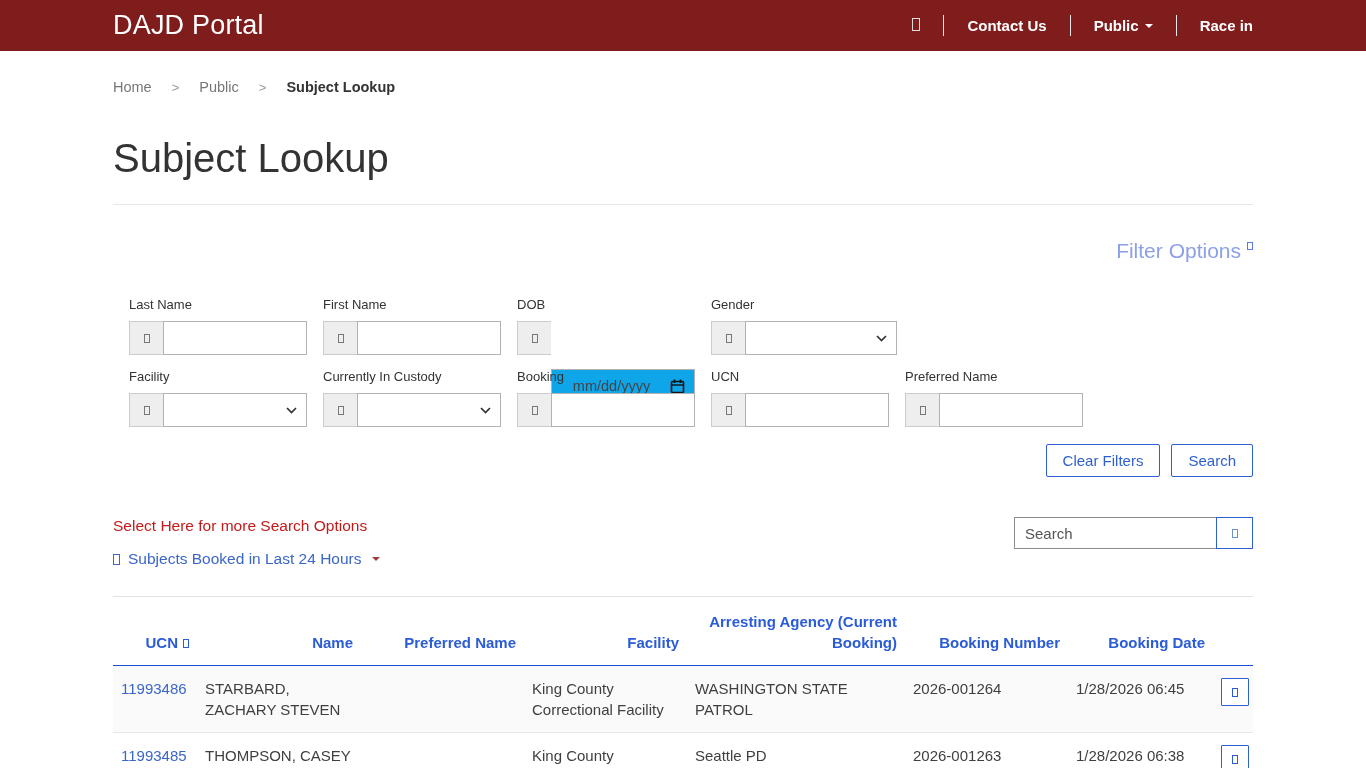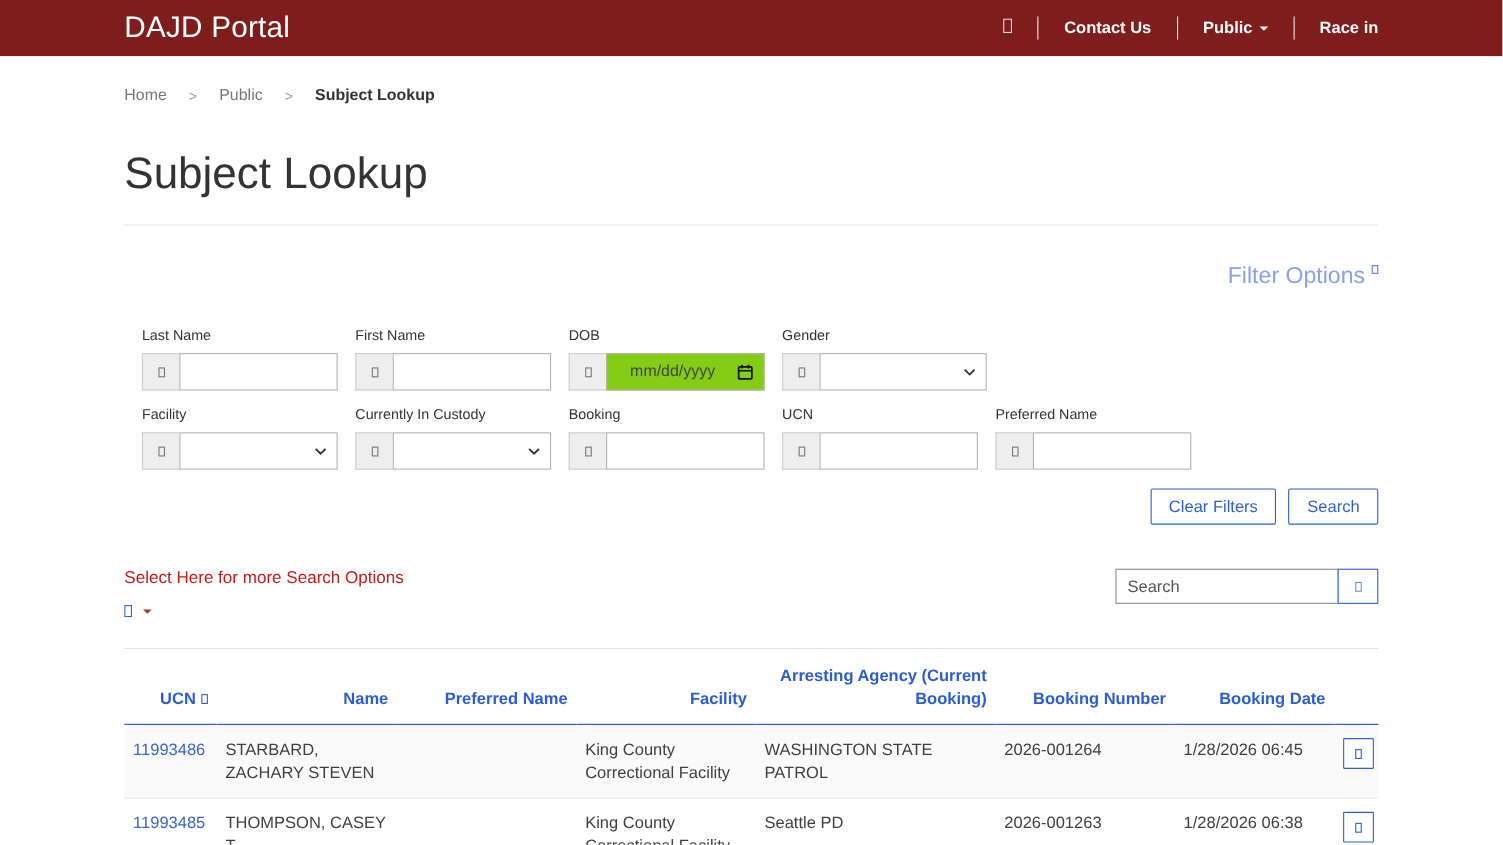--- a/index.html
+++ b/index.html
@@ -40,22 +40,22 @@
   .f-col { width: 178px; }
   .f-col.wide { width: 186px; }
   .f-label { display: block; font-size: 13px; font-weight: 300; color: #333; margin-bottom: 9px; white-space: nowrap; }
   .igroup { display: flex; height: 34px; }
   .addon { width: 34px; flex: 0 0 34px; background: #eee; border: 1px solid #ccc; border-right: 0;
     display: flex; align-items: center; justify-content: center; color: #777; }
   .f-input { flex: 1; min-width: 0; border: 1px solid #b2b2b2; background: #fff; height: 34px;
     font-size: 14px; padding: 0 8px; outline: none; }
   .select-box { flex: 1; min-width: 0; border: 1px solid #b2b2b2; background: #fff; height: 34px;
     display: flex; align-items: center; justify-content: flex-end; padding: 0 9px; cursor: pointer; }
-  .dob-box { flex: 1; min-width: 0; border: 1px solid #b2b2b2; background: #84cc16; height: 34px;
-    display: flex; align-items: center; padding: 0 9px; gap: 8px; cursor: text; }
+  .dob-box { flex: 1; min-width: 0; border: 1px solid #b2b2b2; background: #0ea5e9; height: 34px;
+    display: flex; align-items: center; padding: 0 9px; gap: 8px; cursor: text; margin-top: 48px; }
   .dob-text { flex: 1; text-align: center; color: #444; font-size: 14.5px; }
 
   .f-buttons { display: flex; justify-content: flex-end; gap: 11px; margin-top: 17px; }
   .btn-outline { background: #fff; border: 1px solid #2e5fd0; color: #2e5fd0; font-size: 15px;
     padding: 7px 16px; border-radius: 2px; cursor: pointer; font-family: inherit; }
 
   
   .toolbar { display: flex; justify-content: space-between; align-items: flex-start; margin-top: 40px; }
   .more-options { color: #c41a1a; font-size: 15.5px; cursor: pointer; }
   .booked-link { margin-top: 15px; color: #3a66c9; font-size: 15.5px; cursor: pointer;
@@ -238,20 +238,21 @@
   <div class="f-buttons">
     <button class="btn-outline">Clear Filters</button>
     <button class="btn-outline">Search</button>
   </div>
 
   <div class="toolbar">
     <div>
       <div class="more-options">Select Here for more Search Options</div>
       <div class="booked-link">
         <span class="tofu"></span>
+        <span>Subjects Booked in Last 24 Hours</span>
         <span class="caret"></span>
       </div>
     </div>
     <div class="search-group">
       <input class="search-input" placeholder="Search" style="">
       <button class="search-btn">
           <span class="tofu sm"></span>
         </button>
     </div>
   </div>

